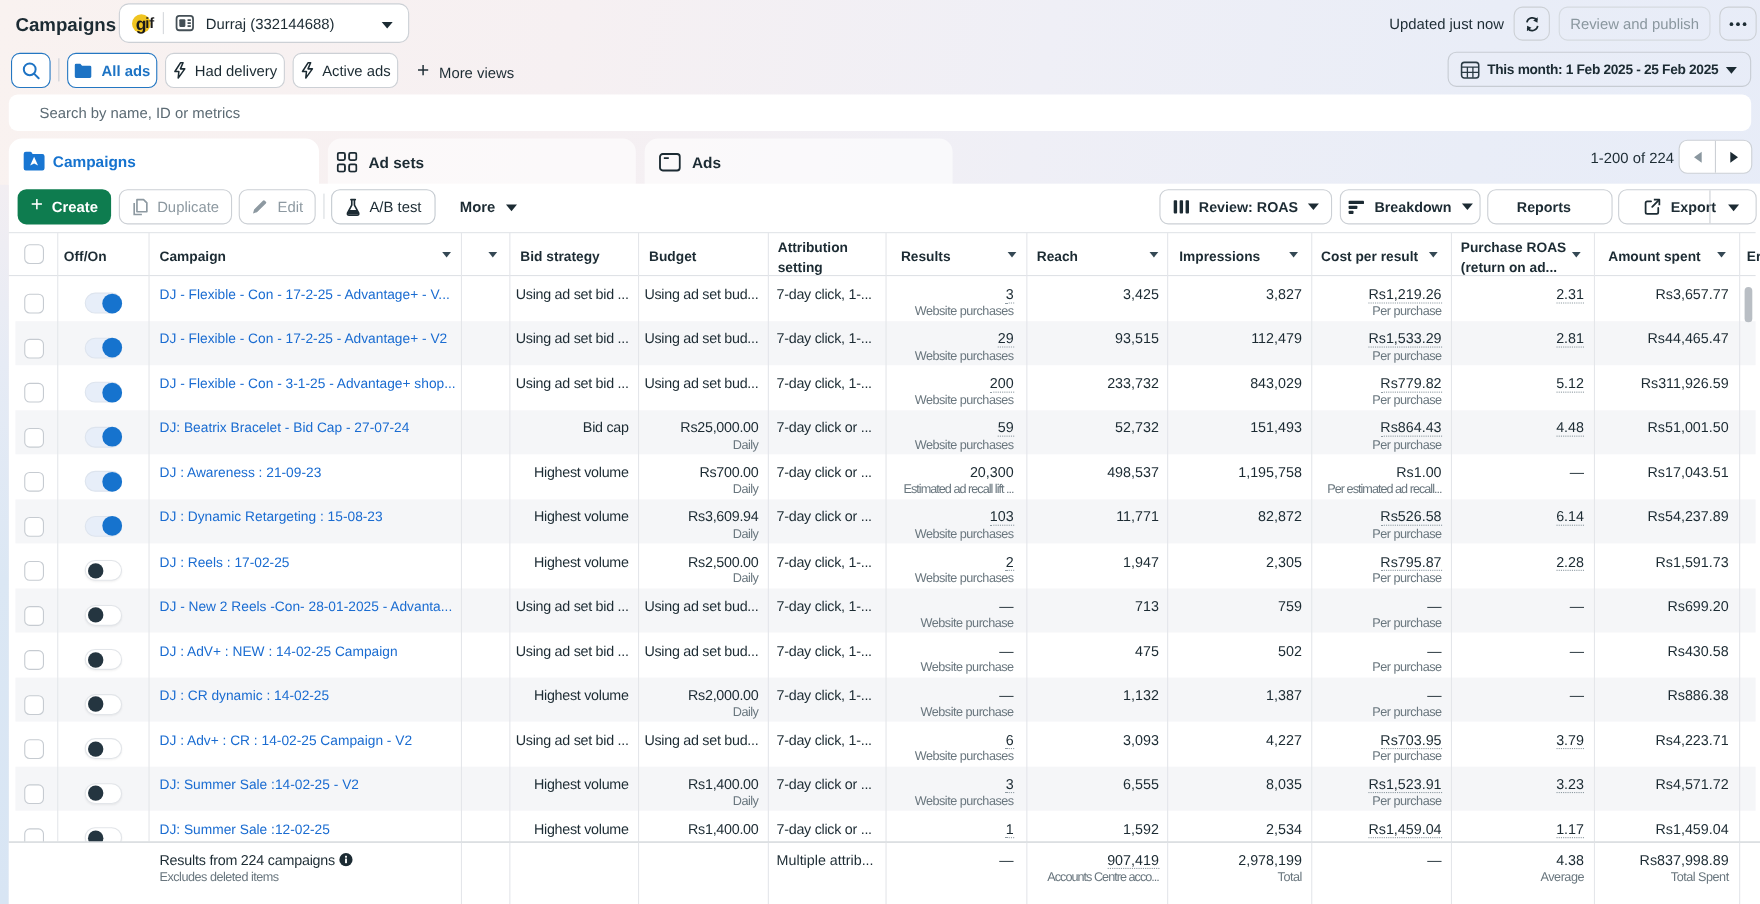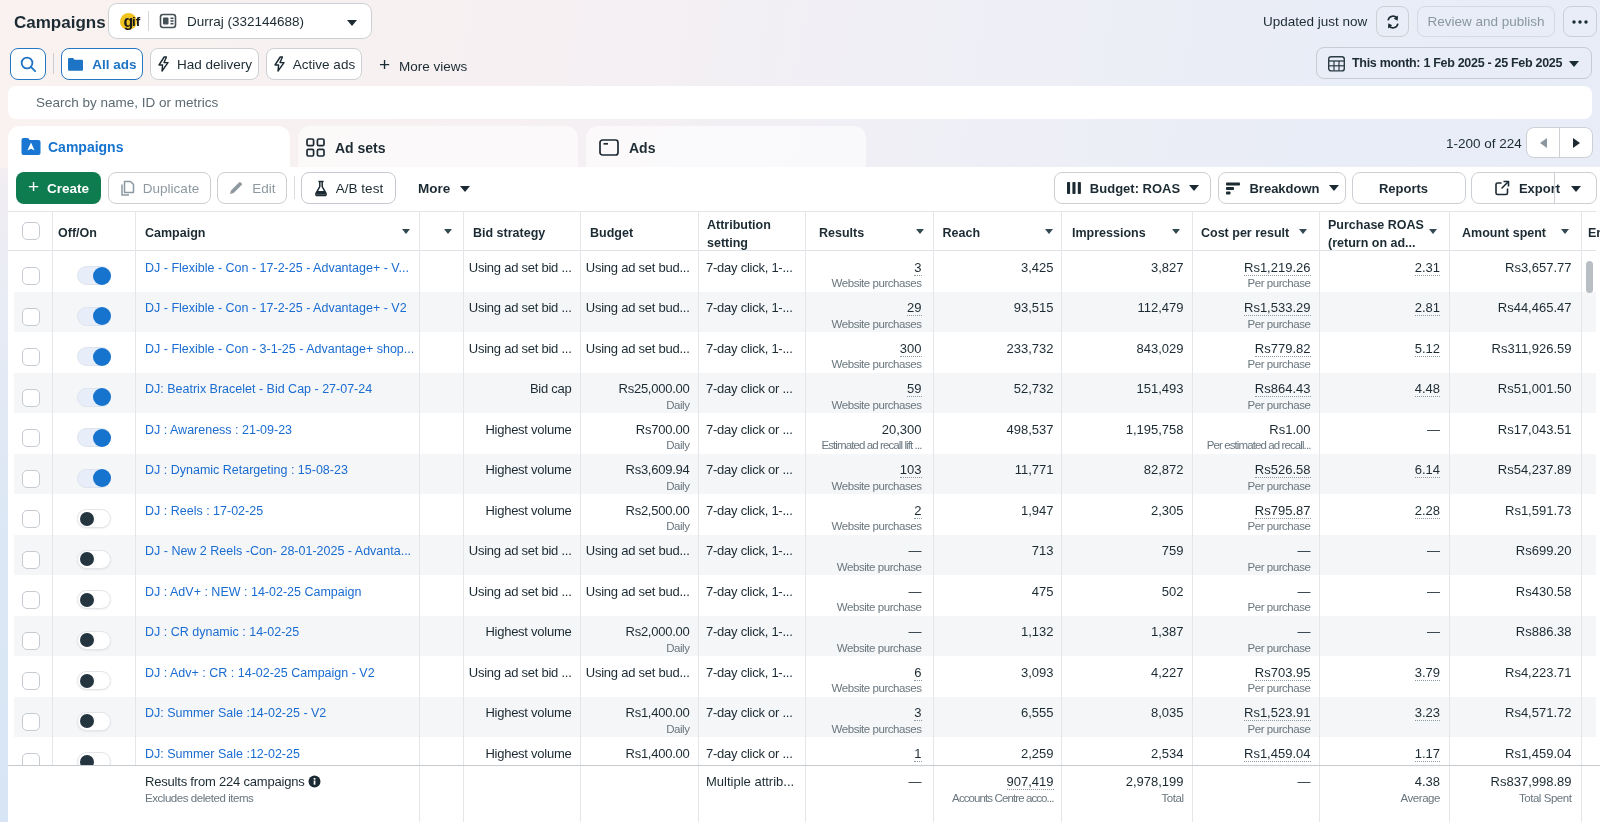--- a/index.html
+++ b/index.html
@@ -151,21 +151,21 @@
       <path d="M3.2 11 h7.6 l1 2.7 q0.3 1-0.8 1 H3 q-1.1 0-0.8-1 z" fill="#1c2b33"></path>
     </svg>
 A/B test</div>
 <div class="abs dk" style="left:418px;top:181px;font-size:13.5px;font-weight:bold;display:flex;align-items:center;">More<span class="caret" style="margin-left:10px;"></span></div>
 <div class="btn dk" style="left:1054px;top:172px;width:157px;height:32px;font-weight:bold;font-size:13px;">
     <svg width="16" height="16" viewBox="0 0 16 16">
       <rect x="1" y="2" width="3.1" height="12" rx="0.8" fill="#1c2b33"></rect>
       <rect x="6.4" y="2" width="3.1" height="12" rx="0.8" fill="#1c2b33"></rect>
       <rect x="11.8" y="2" width="3.1" height="12" rx="0.8" fill="#1c2b33"></rect>
     </svg>
-    <span style="margin:0 9px 0 8px;">Budget: ROAS</span>
+    <span style="margin:0 9px 0 8px;">Review: ROAS</span>
     <span class="caret"></span>
   </div>
 <div class="btn dk" style="left:1218px;top:172px;width:128px;height:32px;font-weight:bold;font-size:13px;">
     <svg width="16" height="16" viewBox="0 0 16 16">
       <rect x="1" y="2.5" width="14" height="3" rx="0.8" fill="#1c2b33"></rect>
       <rect x="1" y="7" width="8" height="3" rx="0.8" fill="#1c2b33"></rect>
       <rect x="1" y="11.5" width="4.5" height="3" rx="0.8" fill="#1c2b33"></rect>
     </svg>
     <span style="margin:0 9px 0 8px;">Breakdown</span>
     <span class="caret"></span>
@@ -260,21 +260,21 @@
 <div class="sub" style="right:289.5px;top:317.5px;">Per purchase</div>
 <div class="cell dk" style="right:160.0px;top:300.0px;"><span class="du">2.81</span></div>
 <div class="cell dk" style="right:28.5px;top:300.0px;">Rs44,465.47</div>
 <div class="cbx" style="top:348.0px;"></div>
 <div class="abs" style="left:77px;top:347.0px;width:34px;height:19px;border-radius:10px;background:#e7eef9;border:1px solid #dde4ee;"></div>
 <div class="abs" style="left:93px;top:347.5px;width:18px;height:18px;border-radius:50%;background:#1673ce;"></div>
 <div class="cell" style="left:145px;top:340.5px;max-width:270px;overflow:hidden;color:#1a6cd1;font-size:12.5px;">DJ - Flexible - Con - 3-1-25 - Advantage+ shop...</div>
 <div class="cell dk tx" style="right:1028.5px;top:340.5px;">Using ad set bid ...</div>
 <div class="cell dk tx" style="right:910.5px;top:340.5px;">Using ad set bud...</div>
 <div class="cell dk tx" style="left:706.0px;top:340.5px;">7-day click, 1-...</div>
-<div class="cell dk" style="right:678.5px;top:340.5px;"><span class="du">300</span></div>
+<div class="cell dk" style="right:678.5px;top:340.5px;"><span class="du">200</span></div>
 <div class="sub" style="right:678.5px;top:358.0px;">Website purchases</div>
 <div class="cell dk" style="right:546.5px;top:340.5px;">233,732</div>
 <div class="cell dk" style="right:416.5px;top:340.5px;">843,029</div>
 <div class="cell dk" style="right:289.5px;top:340.5px;"><span class="du">Rs779.82</span></div>
 <div class="sub" style="right:289.5px;top:358.0px;">Per purchase</div>
 <div class="cell dk" style="right:160.0px;top:340.5px;"><span class="du">5.12</span></div>
 <div class="cell dk" style="right:28.5px;top:340.5px;">Rs311,926.59</div>
 <div class="cbx" style="top:388.5px;"></div>
 <div class="abs" style="left:77px;top:387.5px;width:34px;height:19px;border-radius:10px;background:#e7eef9;border:1px solid #dde4ee;"></div>
 <div class="abs" style="left:93px;top:388.0px;width:18px;height:18px;border-radius:50%;background:#1673ce;"></div>
@@ -417,21 +417,21 @@
 <div class="cell dk" style="right:160.0px;top:705.0px;"><span class="du">3.23</span></div>
 <div class="cell dk" style="right:28.5px;top:705.0px;">Rs4,571.72</div>
 <div class="cbx" style="top:753.0px;"></div>
 <div class="abs" style="left:77px;top:752.0px;width:34px;height:19px;border-radius:10px;background:#fff;border:1px solid #e2e5e9;box-shadow:0 1px 2px rgba(0,0,0,0.06);"></div>
 <div class="abs" style="left:80px;top:754.5px;width:14px;height:14px;border-radius:50%;background:#243540;"></div>
 <div class="cell" style="left:145px;top:745.5px;max-width:270px;overflow:hidden;color:#1a6cd1;font-size:12.5px;">DJ: Summer Sale :12-02-25</div>
 <div class="cell dk tx" style="right:1028.5px;top:745.5px;">Highest volume</div>
 <div class="cell dk tx" style="right:910.5px;top:745.5px;">Rs1,400.00</div>
 <div class="cell dk tx" style="left:706.0px;top:745.5px;">7-day click or ...</div>
 <div class="cell dk" style="right:678.5px;top:745.5px;"><span class="du">1</span></div>
-<div class="cell dk" style="right:546.5px;top:745.5px;">2,259</div>
+<div class="cell dk" style="right:546.5px;top:745.5px;">1,592</div>
 <div class="cell dk" style="right:416.5px;top:745.5px;">2,534</div>
 <div class="cell dk" style="right:289.5px;top:745.5px;"><span class="du">Rs1,459.04</span></div>
 <div class="cell dk" style="right:160.0px;top:745.5px;"><span class="du">1.17</span></div>
 <div class="cell dk" style="right:28.5px;top:745.5px;">Rs1,459.04</div>
 <style>.du{border-bottom:1px dotted #8d99a1;}</style>
 <div class="abs white" style="left:8px;top:764.5px;width:1592px;height:57.5px;border-top:1px solid #c6cbd0;"></div>
 <div class="vline" style="left:419.0px;top:765.5px;height:56.5px;"></div>
 <div class="vline" style="left:463.0px;top:765.5px;height:56.5px;"></div>
 <div class="vline" style="left:580.0px;top:765.5px;height:56.5px;"></div>
 <div class="vline" style="left:698.0px;top:765.5px;height:56.5px;"></div>

